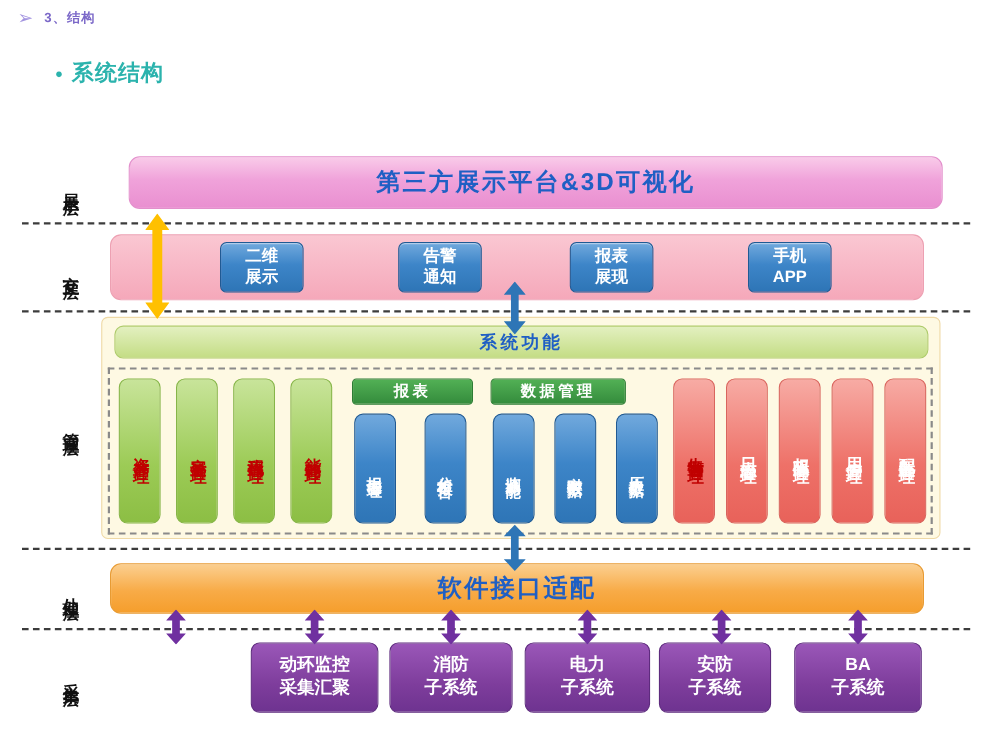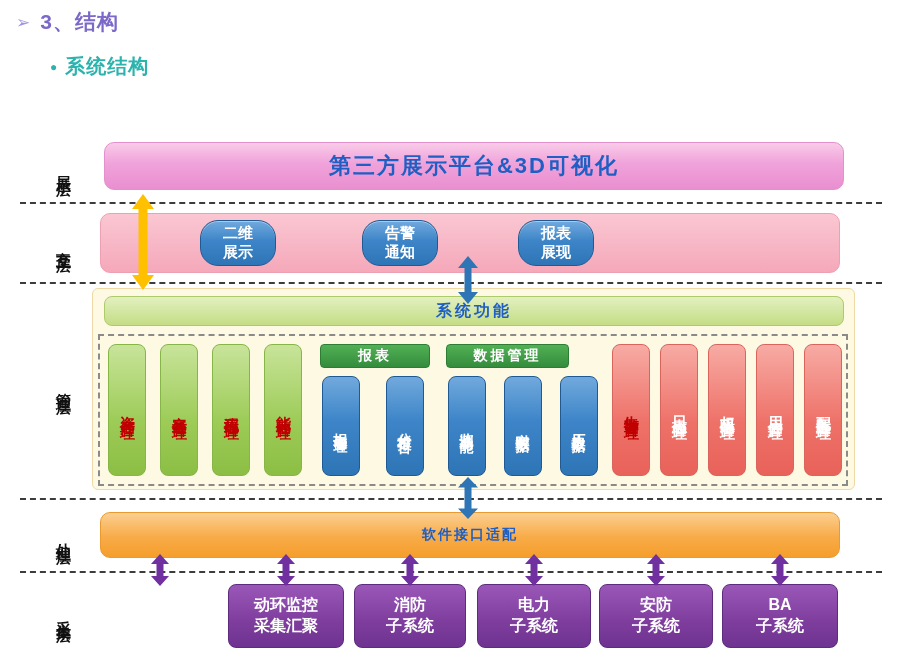--- a/index.html
+++ b/index.html
@@ -4,49 +4,49 @@
 <title>系统结构</title>
 <style>
   * { box-sizing: border-box; margin: 0; padding: 0; }
   html, body { background: #ffffff; }
   body { font-family: "Liberation Sans", "DejaVu Sans", sans-serif; }
   .canvas { position: relative; width: 898px; height: 665px; background: #ffffff; overflow: hidden; }
 
   
   .heading-row { position: absolute; top: 8px; left: 16px; display: flex; align-items: center; gap: 10px; z-index: 2; }
   .heading-arrow { color: #a394e0; font-size: 17px; line-height: 1; }
-  .heading-text { color: #7b68c8; font-weight: bold; font-size: 21px; letter-spacing: 1px; }
+  .heading-text { color: #7b68c8; font-weight: bold; font-size: 12px; letter-spacing: 1px; }
   .subheading-row { position: absolute; top: 53px; left: 50px; display: flex; align-items: center; gap: 8px; z-index: 2; }
   .bullet { color: #2bb3ad; font-size: 12px; line-height: 1; }
   .subheading-text { color: #2bb3ad; font-weight: bold; font-size: 20px; letter-spacing: 1px; }
   .intro { position: absolute; top: 90px; left: 46px; font-size: 14px; color: #1a1a1a; letter-spacing: 0.5px; z-index: 2; }
 
   
   .layer-label { position: absolute; width: 26px; display: flex; align-items: center; justify-content: center; color: #111; z-index: 2; }
   .layer-label span { writing-mode: vertical-rl; text-orientation: upright; font-weight: bold; font-size: 15px; letter-spacing: 4px; }
   .ll-display    { left: 50px; top: 138px; height: 62px; }
   .ll-interact   { left: 50px; top: 214px; height: 62px; }
   .ll-manage     { left: 50px; top: 356px; height: 62px; }
   .ll-process    { left: 50px; top: 506px; height: 62px; }
   .ll-collect    { left: 50px; top: 584px; height: 62px; }
 
   
   .dashed-line { position: absolute; left: 20px; width: 862px; height: 0; border-top: 2px dashed #3c3c3c; z-index: 0; }
   .dl-1 { top: 202px; } .dl-2 { top: 282px; } .dl-3 { top: 498px; } .dl-4 { top: 571px; }
 
   
-  .display-bar { position: absolute; left: 104px; top: 142px; width: 740px; height: 48px; border-radius: 10px;
+  .display-bar { position: absolute; left: 117px; top: 142px; width: 740px; height: 48px; border-radius: 10px;
     background: linear-gradient(180deg, #f9cbe9 0%, #f0a2da 45%, #e98fd0 100%); border: 1px solid #e390cc;
     display: flex; align-items: center; justify-content: center; z-index: 1; }
   .bar-title-lg { font-size: 22px; font-weight: bold; color: #1f5fc4; letter-spacing: 2px; }
 
   .interaction-bar { position: absolute; left: 100px; top: 213px; width: 740px; height: 60px; border-radius: 10px;
     background: linear-gradient(180deg, #fac7d2 0%, #f5a8ba 100%); border: 1px solid #eda0b2; z-index: 1; }
 
-  .blue-btn { position: absolute; top: 220px; width: 76px; height: 46px; border-radius: 18px;
+  .blue-btn { position: absolute; top: 220px; width: 76px; height: 46px; border-radius: 6px;
     background: linear-gradient(180deg, #71a9dd 0%, #3d85c8 45%, #2e75b6 100%); border: 1px solid #205a94;
     box-shadow: inset 0 1px 0 rgba(255,255,255,.4);
     color: #fff; font-weight: bold; font-size: 15px; line-height: 1.25; text-align: center;
     display: flex; flex-direction: column; align-items: center; justify-content: center; z-index: 2; }
   .btn-1 { left: 200px; } .btn-2 { left: 362px; } .btn-3 { left: 518px; } .btn-4 { left: 680px; }
 
   
   .mgmt-panel { position: absolute; left: 92px; top: 288px; width: 763px; height: 202px;
     background: #fef9e3; border: 1px solid #efd9a6; border-radius: 6px; z-index: 1; }
   .sysfunc-bar { position: absolute; left: 104px; top: 296px; width: 740px; height: 30px; border-radius: 8px;
@@ -80,29 +80,29 @@
   .red-vbox { top: 344px; width: 38px; height: 132px;
     background: linear-gradient(180deg, #f7aba4 0%, #ee7168 60%, #e8625a 100%); border: 1px solid #d9655e; }
   .red-vbox span { color: #ffffff; font-size: 15px; }
   .red-vbox.alarm span { color: #c00000; }
   .rv-1 { left: 612px; } .rv-2 { left: 660px; } .rv-3 { left: 708px; } .rv-4 { left: 756px; } .rv-5 { left: 804px; }
 
   
   .processing-bar { position: absolute; left: 100px; top: 512px; width: 740px; height: 46px; border-radius: 10px;
     background: linear-gradient(180deg, #fbcf90 0%, #f8ab47 55%, #f59e2c 100%); border: 1px solid #e89b33;
     display: flex; align-items: center; justify-content: center;
-    color: #1f5fc4; font-weight: bold; font-size: 14px; letter-spacing: 2px; z-index: 1; }
+    color: #1f5fc4; font-weight: bold; font-size: 22px; letter-spacing: 2px; z-index: 1; }
 
   .purple-box { position: absolute; top: 584px; height: 64px; border-radius: 8px;
     background: linear-gradient(180deg, #9a57b8 0%, #7e3d9c 60%, #6e3390 100%); border: 1px solid #5e2b7e;
     color: #fff; font-weight: bold; font-size: 16px; line-height: 1.3; text-align: center;
     display: flex; flex-direction: column; align-items: center; justify-content: center; z-index: 1; }
   .pb-1 { left: 102px; width: 116px; } .pb-2 { left: 228px; width: 116px; }
   .pb-3 { left: 354px; width: 112px; } .pb-4 { left: 477px; width: 114px; }
-  .pb-5 { left: 599px; width: 114px; } .pb-6 { left: 722px; width: 116px; }
+  .pb-5 { left: 599px; width: 102px; } .pb-6 { left: 722px; width: 116px; }
 
   
   .arrow { position: absolute; z-index: 5; }
   .arrow svg { display: block; width: 100%; height: 100%; }
   .ar-yellow { left: 132px; top: 194px; width: 22px; height: 96px; }
   .ar-blue-1 { left: 458px; top: 256px; width: 20px; height: 48px; }
   .ar-blue-2 { left: 458px; top: 477px; width: 20px; height: 42px; }
   .ar-purple { top: 554px; width: 18px; height: 32px; }
   .ap-1 { left: 151px; } .ap-2 { left: 277px; } .ap-3 { left: 401px; }
   .ap-4 { left: 525px; } .ap-5 { left: 647px; } .ap-6 { left: 771px; }
@@ -152,20 +152,24 @@
     <span>展示</span>
   </div>
   <div class="blue-btn btn-2">
     <span>告警</span>
     <span>通知</span>
   </div>
   <div class="blue-btn btn-3">
     <span>报表</span>
     <span>展现</span>
   </div>
+  <div class="blue-btn btn-4">
+    <span>手机</span>
+    <span>APP</span>
+  </div>
 
   <div class="mgmt-panel"></div>
   <div class="sysfunc-bar">系统功能</div>
   <div class="inner-dashed"></div>
 
   <div class="vbox green-vbox gv-1">
       <span>资产管理</span>
     </div>
   <div class="vbox green-vbox gv-2">
       <span>容量管理</span>

